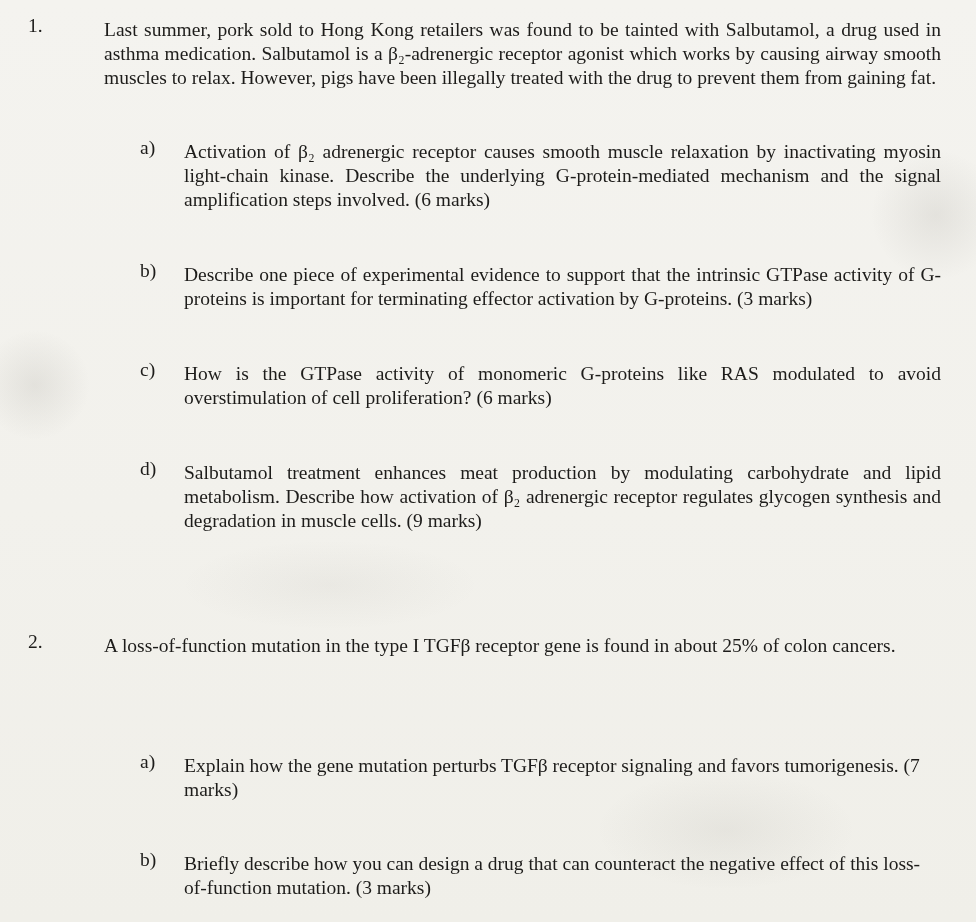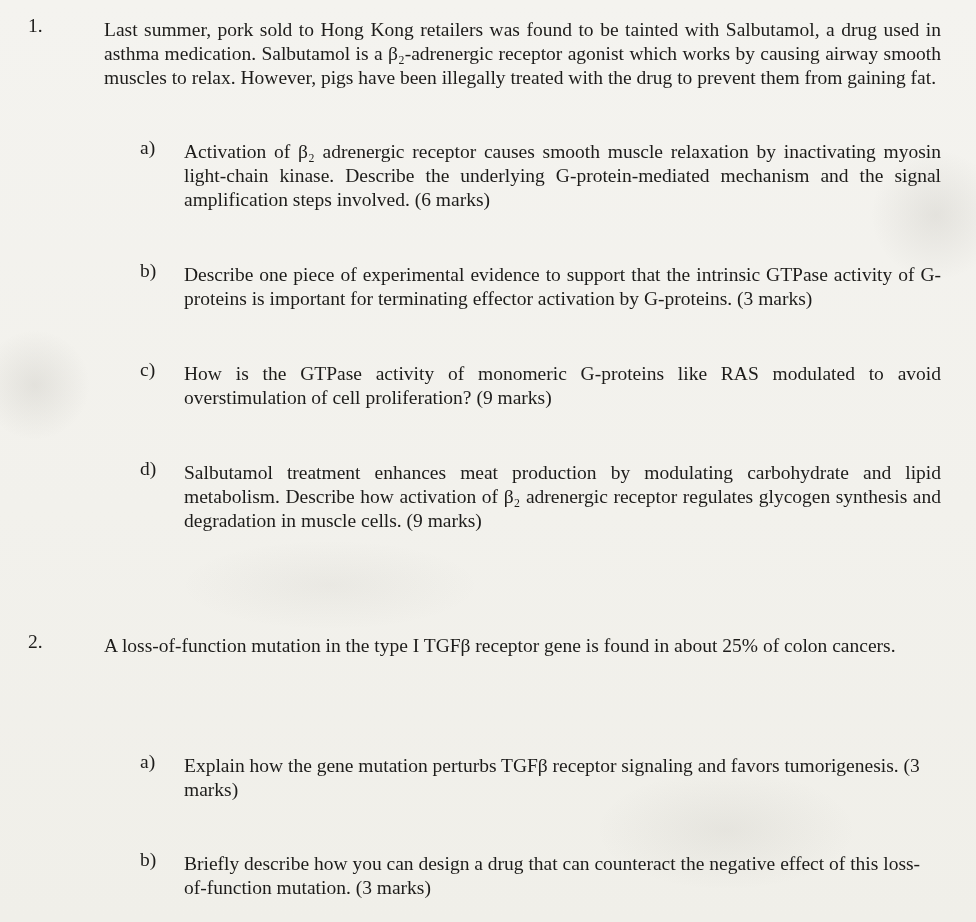--- a/index.html
+++ b/index.html
@@ -110,38 +110,38 @@
         <p class="ptext justify">Activation of β₂ adrenergic receptor causes smooth muscle relaxation by inactivating myosin light-chain kinase. Describe the underlying G-protein-mediated mechanism and the signal amplification steps involved. (6 marks)</p>
       </div>
 
       <div class="part">
         <div class="plabel">b)</div>
         <p class="ptext justify">Describe one piece of experimental evidence to support that the intrinsic GTPase activity of G-proteins is important for terminating effector activation by G-proteins. (3 marks)</p>
       </div>
 
       <div class="part">
         <div class="plabel">c)</div>
-        <p class="ptext justify">How is the GTPase activity of monomeric G-proteins like RAS modulated to avoid overstimulation of cell proliferation? (9 marks)</p>
+        <p class="ptext justify">How is the GTPase activity of monomeric G-proteins like RAS modulated to avoid overstimulation of cell proliferation? (6 marks)</p>
       </div>
 
       <div class="part">
         <div class="plabel">d)</div>
         <p class="ptext justify">Salbutamol treatment enhances meat production by modulating carbohydrate and lipid metabolism. Describe how activation of β₂ adrenergic receptor regulates glycogen synthesis and degradation in muscle cells. (9 marks)</p>
       </div>
     </div>
   </div>
 
   <div class="question question2">
     <div class="qnum">2.</div>
     <div class="qbody q2parts">
       <p class="intro q2 justify">A loss-of-function mutation in the type I TGFβ receptor gene is found in about 25% of colon cancers.</p>
 
       <div class="part">
         <div class="plabel">a)</div>
-        <p class="ptext">Explain how the gene mutation perturbs TGFβ receptor signaling and favors tumorigenesis. (3 marks)</p>
+        <p class="ptext">Explain how the gene mutation perturbs TGFβ receptor signaling and favors tumorigenesis. (7 marks)</p>
       </div>
 
       <div class="part">
         <div class="plabel">b)</div>
         <p class="ptext">Briefly describe how you can design a drug that can counteract the negative effect of this loss-of-function mutation. (3 marks)</p>
       </div>
     </div>
   </div>
 
 </div>

